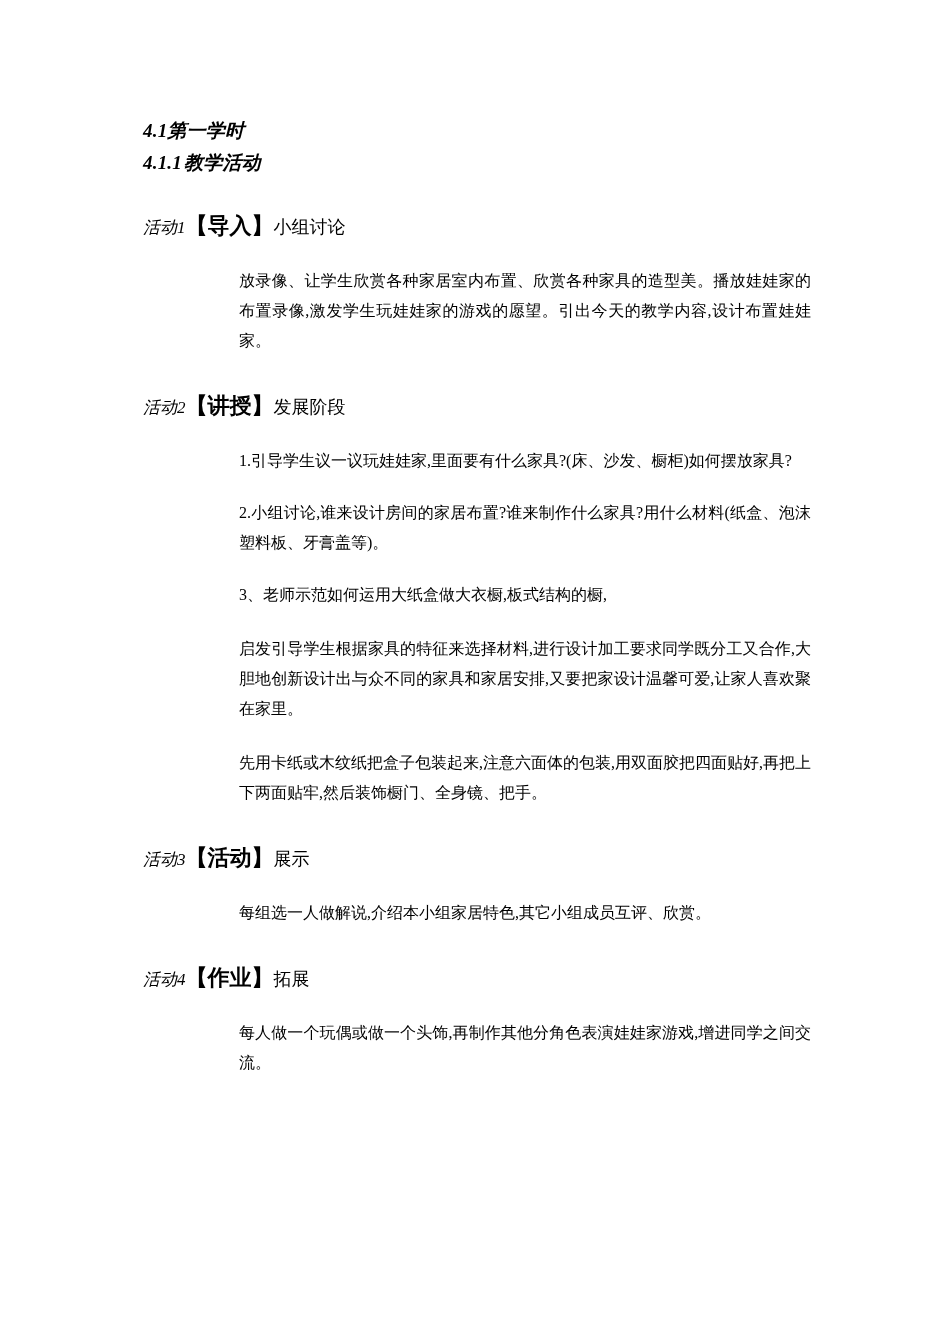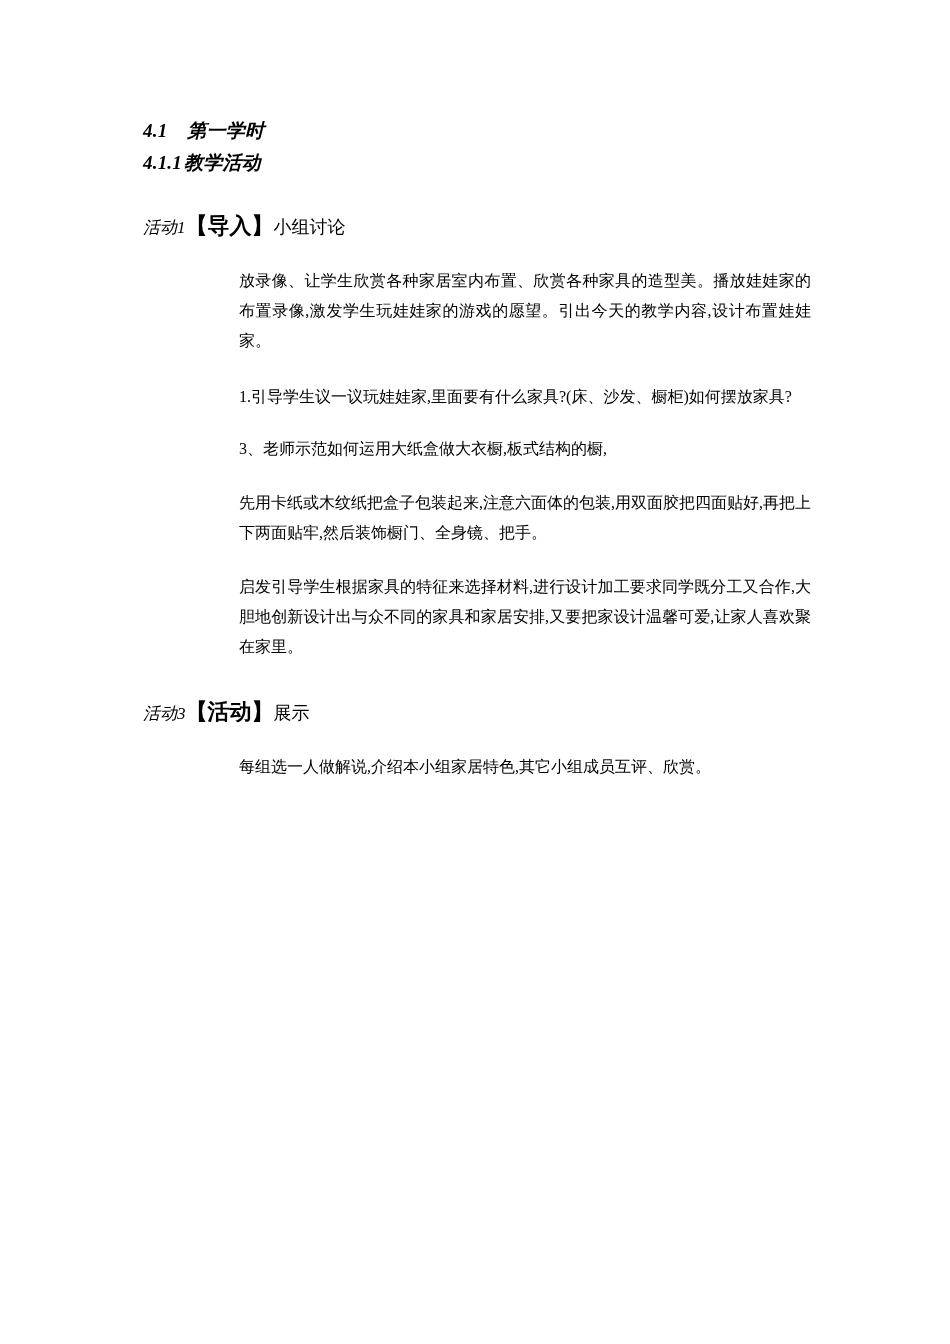--- a/index.html
+++ b/index.html
@@ -32,21 +32,21 @@
   .h-section {
     font-style: italic;
     font-weight: bold;
     font-size: 19px;
     line-height: 26px;
     margin: 0;
     letter-spacing: 0.2px;
   }
   .h-section .num {
     display: inline-block;
-    margin-right: 20px;
+    margin-right: 0;
   }
   .h-sub {
     font-style: italic;
     font-weight: bold;
     font-size: 19px;
     line-height: 26px;
     margin: 0 0 0 0;
     letter-spacing: 0.2px;
   }
   .h-sub .num {
@@ -103,25 +103,33 @@
 
     <div class="h-sub">
       <span class="num">4.1.1</span><span>教学活动</span>
     </div>
 
     <div class="activity">
       <span class="act-label">活动1</span><span class="act-bracket">【导入】</span><span class="act-title">小组讨论</span>
     </div>
     <div class="para first-after-activity">放录像、让学生欣赏各种家居室内布置、欣赏各种家具的造型美。播放娃娃家的布置录像,激发学生玩娃娃家的游戏的愿望。引出今天的教学内容,设计布置娃娃家。</div>
 
+    <div class="activity">
+      <span class="act-label">活动2</span><span class="act-bracket">【讲授】</span><span class="act-title">发展阶段</span>
+    </div>
     <div class="para first-after-activity">1.引导学生议一议玩娃娃家,里面要有什么家具?(床、沙发、橱柜)如何摆放家具?</div>
+    <div class="para">2.小组讨论,谁来设计房间的家居布置?谁来制作什么家具?用什么材料(纸盒、泡沫塑料板、牙膏盖等)。</div>
     <div class="para">3、老师示范如何运用大纸盒做大衣橱,板式结构的橱,</div>
+    <div class="para tight">启发引导学生根据家具的特征来选择材料,进行设计加工要求同学既分工又合作,大胆地创新设计出与众不同的家具和家居安排,又要把家设计温馨可爱,让家人喜欢聚在家里。</div>
     <div class="para tight">先用卡纸或木纹纸把盒子包装起来,注意六面体的包装,用双面胶把四面贴好,再把上下两面贴牢,然后装饰橱门、全身镜、把手。</div>
-    <div class="para tight">启发引导学生根据家具的特征来选择材料,进行设计加工要求同学既分工又合作,大胆地创新设计出与众不同的家具和家居安排,又要把家设计温馨可爱,让家人喜欢聚在家里。</div>
 
     <div class="activity">
       <span class="act-label">活动3</span><span class="act-bracket">【活动】</span><span class="act-title">展示</span>
     </div>
     <div class="para first-after-activity">每组选一人做解说,介绍本小组家居特色,其它小组成员互评、欣赏。</div>
 
+    <div class="activity">
+      <span class="act-label">活动4</span><span class="act-bracket">【作业】</span><span class="act-title">拓展</span>
+    </div>
+    <div class="para first-after-activity">每人做一个玩偶或做一个头饰,再制作其他分角色表演娃娃家游戏,增进同学之间交流。</div>
 
   </div>
 </div>
 
 </body></html>

